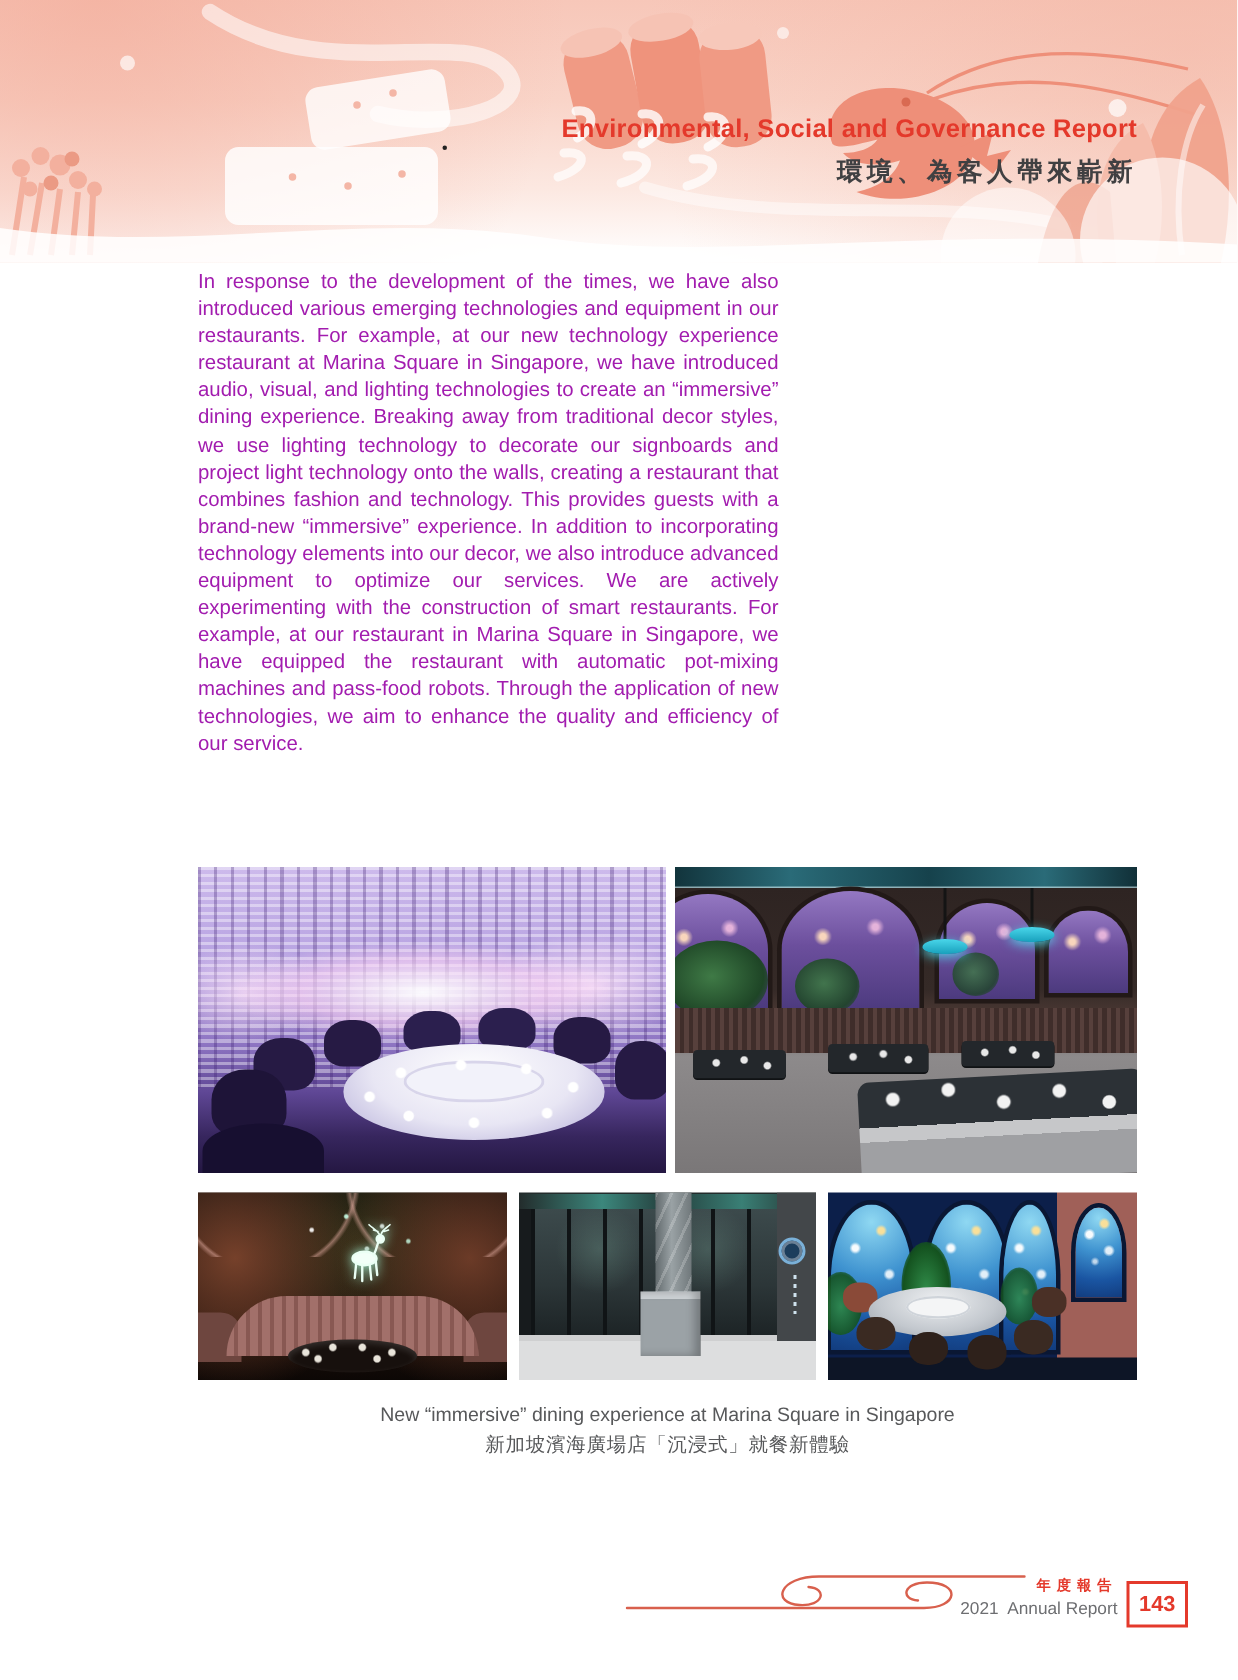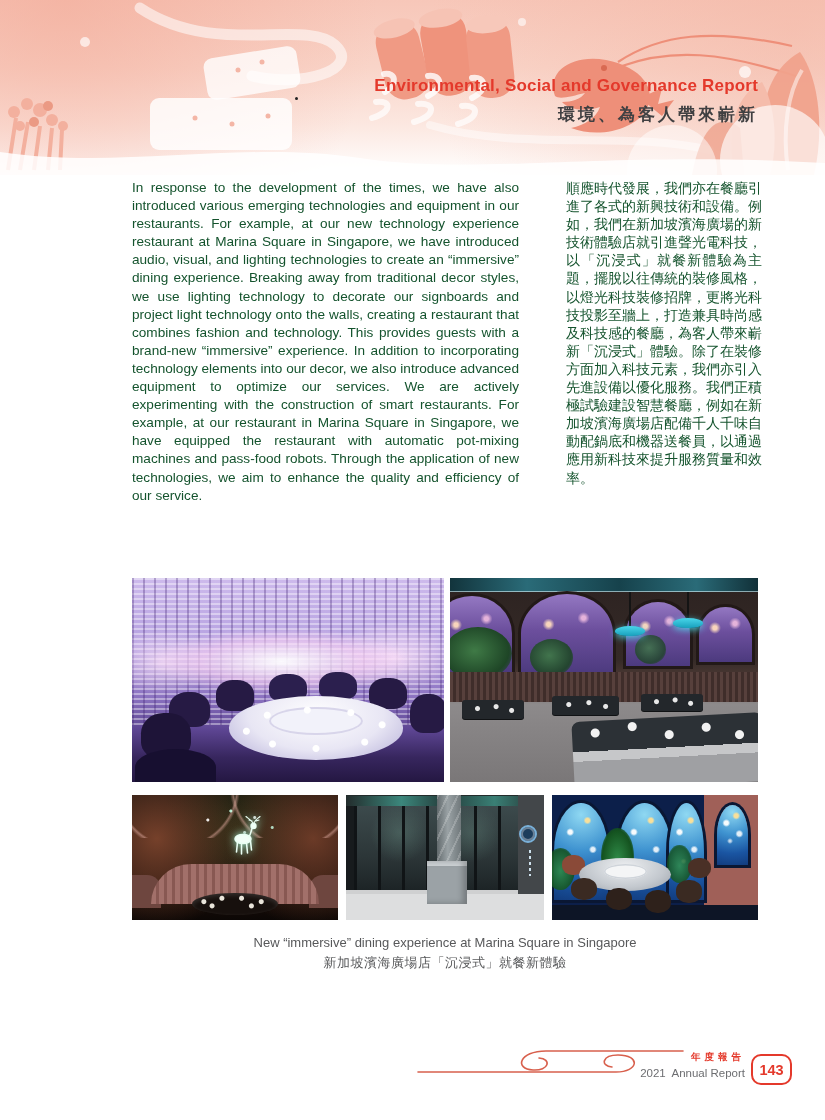--- a/index.html
+++ b/index.html
@@ -12,21 +12,21 @@
       radial-gradient(circle at 8% 0%, rgba(242,166,147,.55), rgba(242,166,147,0) 40%),
       radial-gradient(circle at 96% 18%, rgba(243,180,162,.5), rgba(243,180,162,0) 45%),
       linear-gradient(180deg,#f7c7b9 0%,#f9d4c8 38%,#fce8e1 72%,#ffffff 100%);}
   .header svg{position:absolute;left:0;top:0;}
   .titles{position:absolute;right:67px;top:76px;text-align:right;}
   .title-en{font-size:17px;font-weight:bold;color:#e4392b;letter-spacing:.2px;}
   .title-zh{margin-top:7px;font-size:17px;font-weight:bold;color:#404042;letter-spacing:3px;}
   .ink-dot{position:absolute;left:295px;top:97px;width:3px;height:3px;border-radius:50%;background:#222;}
 
   
-  .col{position:absolute;top:179px;color:#14532d;text-align:justify;}
+  .col{position:absolute;top:179px;color:#a21caf;text-align:justify;}
   .col-en{left:132px;width:387px;font-size:13.6px;line-height:18.1px;}
   .col-zh{left:566px;width:196px;font-size:14px;line-height:18.1px;text-justify:inter-ideograph;}
 
   
   .gallery{position:absolute;left:132px;top:578px;width:626px;}
   .grow{display:flex;gap:6px;}
   .grow2{display:flex;gap:8px;margin-top:13px;}
   .ph{position:relative;overflow:hidden;flex:none;}
   .p1{width:312px;height:204px;background:linear-gradient(180deg,#cdbaec 0%,#b49fe0 35%,#8d74c2 58%,#5e4694 74%,#37265e 88%,#241742 100%);}
   .p1-led{position:absolute;left:0;right:0;top:0;height:72%;
@@ -189,21 +189,21 @@
   .caption{margin-top:13px;text-align:center;color:#57585a;}
   .cap-en{font-size:13px;line-height:20px;}
   .cap-zh{font-size:13px;line-height:20px;letter-spacing:.5px;}
 
   
   .swirl{position:absolute;left:415px;top:1044px;}
   .footer-labels{position:absolute;right:80px;top:1051px;text-align:right;}
   .f-zh{font-size:9.5px;font-weight:bold;color:#e4392b;letter-spacing:4px;}
   .f-en{margin-top:3px;font-size:11.5px;color:#6d6e71;white-space:pre;}
   .badge{position:absolute;left:751px;top:1054px;width:37px;height:27px;
-    border:2.5px solid #e4392b;border-radius:10px;display:flex;align-items:center;justify-content:center;
+    border:2.5px solid #e4392b;border-radius:0;display:flex;align-items:center;justify-content:center;
     color:#e4392b;font-size:14.5px;font-weight:bold;background:#fff;}
 </style>
 </head>
 <body>
 
 <div class="page">
 
   <div class="header">
     <svg width="825" height="175" viewBox="0 0 825 175" aria-hidden="true">
 
@@ -273,21 +273,20 @@
     </svg>
     <div class="titles">
       <div class="title-en">Environmental, Social and Governance Report</div>
       <div class="title-zh">環境、為客人帶來嶄新</div>
     </div>
   </div>
 
   <div class="ink-dot"></div>
 
   <div class="col col-en">In response to the development of the times, we have also introduced various emerging technologies and equipment in our restaurants. For example, at our new technology experience restaurant at Marina Square in Singapore, we have introduced audio, visual, and lighting technologies to create an “immersive” dining experience. Breaking away from traditional decor styles, we use lighting technology to decorate our signboards and project light technology onto the walls, creating a restaurant that combines fashion and technology. This provides guests with a brand-new “immersive” experience. In addition to incorporating technology elements into our decor, we also introduce advanced equipment to optimize our services. We are actively experimenting with the construction of smart restaurants. For example, at our restaurant in Marina Square in Singapore, we have equipped the restaurant with automatic pot-mixing machines and pass-food robots. Through the application of new technologies, we aim to enhance the quality and efficiency of our service.</div>
-  <div class="col col-zh">順應時代發展，我們亦在餐廳引進了各式的新興技術和設備。例如，我們在新加坡濱海廣場的新技術體驗店就引進聲光電科技，以「沉浸式」就餐新體驗為主題，擺脫以往傳統的裝修風格，以燈光科技裝修招牌，更將光科技投影至牆上，打造兼具時尚感及科技感的餐廳，為客人帶來嶄新「沉浸式」體驗。除了在裝修方面加入科技元素，我們亦引入先進設備以優化服務。我們正積極試驗建設智慧餐廳，例如在新加坡濱海廣場店配備千人千味自動配鍋底和機器送餐員，以通過應用新科技來提升服務質量和效率。</div>
 
   <div class="gallery">
     <div class="grow">
 
       <div class="ph p1" role="img" aria-label="Round dining table beneath purple LED equalizer light walls">
         <div class="p1-led"></div>
         <div class="p1-glow"></div>
         <div class="chair c4"></div>
         <div class="chair c5"></div>
         <div class="chair c3"></div>

